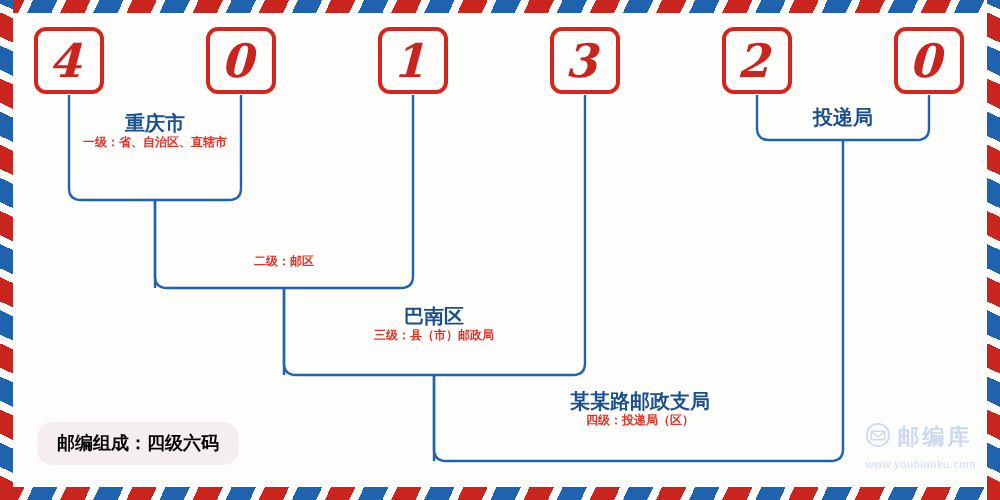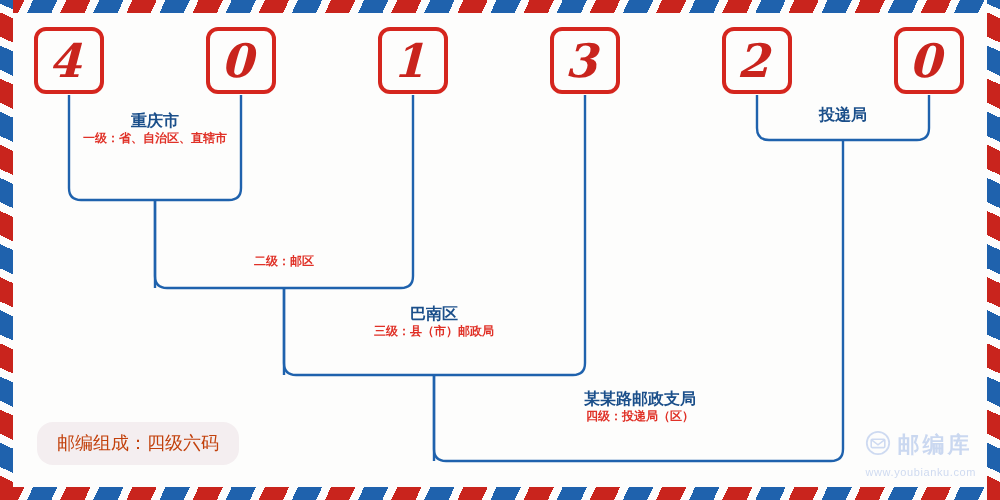--- a/index.html
+++ b/index.html
@@ -51,45 +51,45 @@
   }
 
   
   #wires{position:absolute;left:0;top:0;width:1000px;height:500px;z-index:1;}
 
   
   .label-group{position:absolute;text-align:center;z-index:2;}
   .label-title{
     color:#1b4f8a;font-weight:700;
     font-family:"DejaVu Serif","Liberation Serif",serif;
-    font-size:16px;line-height:1.16;white-space:nowrap;
+    font-size:20px;line-height:1.16;white-space:nowrap;
   }
   .label-sub{
     color:#e03127;font-weight:700;
     font-family:"Liberation Sans","DejaVu Sans",sans-serif;
     font-size:12px;line-height:1.22;
   }
   .label-sub.wrap{white-space:normal;width:160px;}
   .label-sub.nowrap{white-space:nowrap;}
 
   
   #legend-badge{
     position:absolute;left:37px;top:422px;
     padding:9px 20px 10px 20px;border-radius:16px;
     background:#f4eef0;z-index:4;
   }
   #legend-badge .legend-text{
-    color:#c2410c;font-weight:400;font-size:18px;white-space:nowrap;
+    color:#000000;font-weight:700;font-size:18px;white-space:nowrap;
     font-family:"DejaVu Serif","Liberation Serif",serif;
     text-align:center;
   }
 
   
   #watermark{
-    position:absolute;right:24px;bottom:22px;z-index:4;
+    position:absolute;right:24px;bottom:30px;z-index:4;
     display:flex;flex-direction:column;align-items:flex-start;
     opacity:.88;
   }
   #watermark .wm-row{display:flex;align-items:center;gap:7px;}
   #watermark .wm-brand{
     color:#c4d3ef;font-size:22px;font-weight:700;letter-spacing:3px;
     font-family:"Liberation Sans","DejaVu Sans",sans-serif;
   }
   #watermark .wm-url{
     color:#c9d6ef;font-size:11px;letter-spacing:.6px;margin-top:6px;margin-left:1px;

